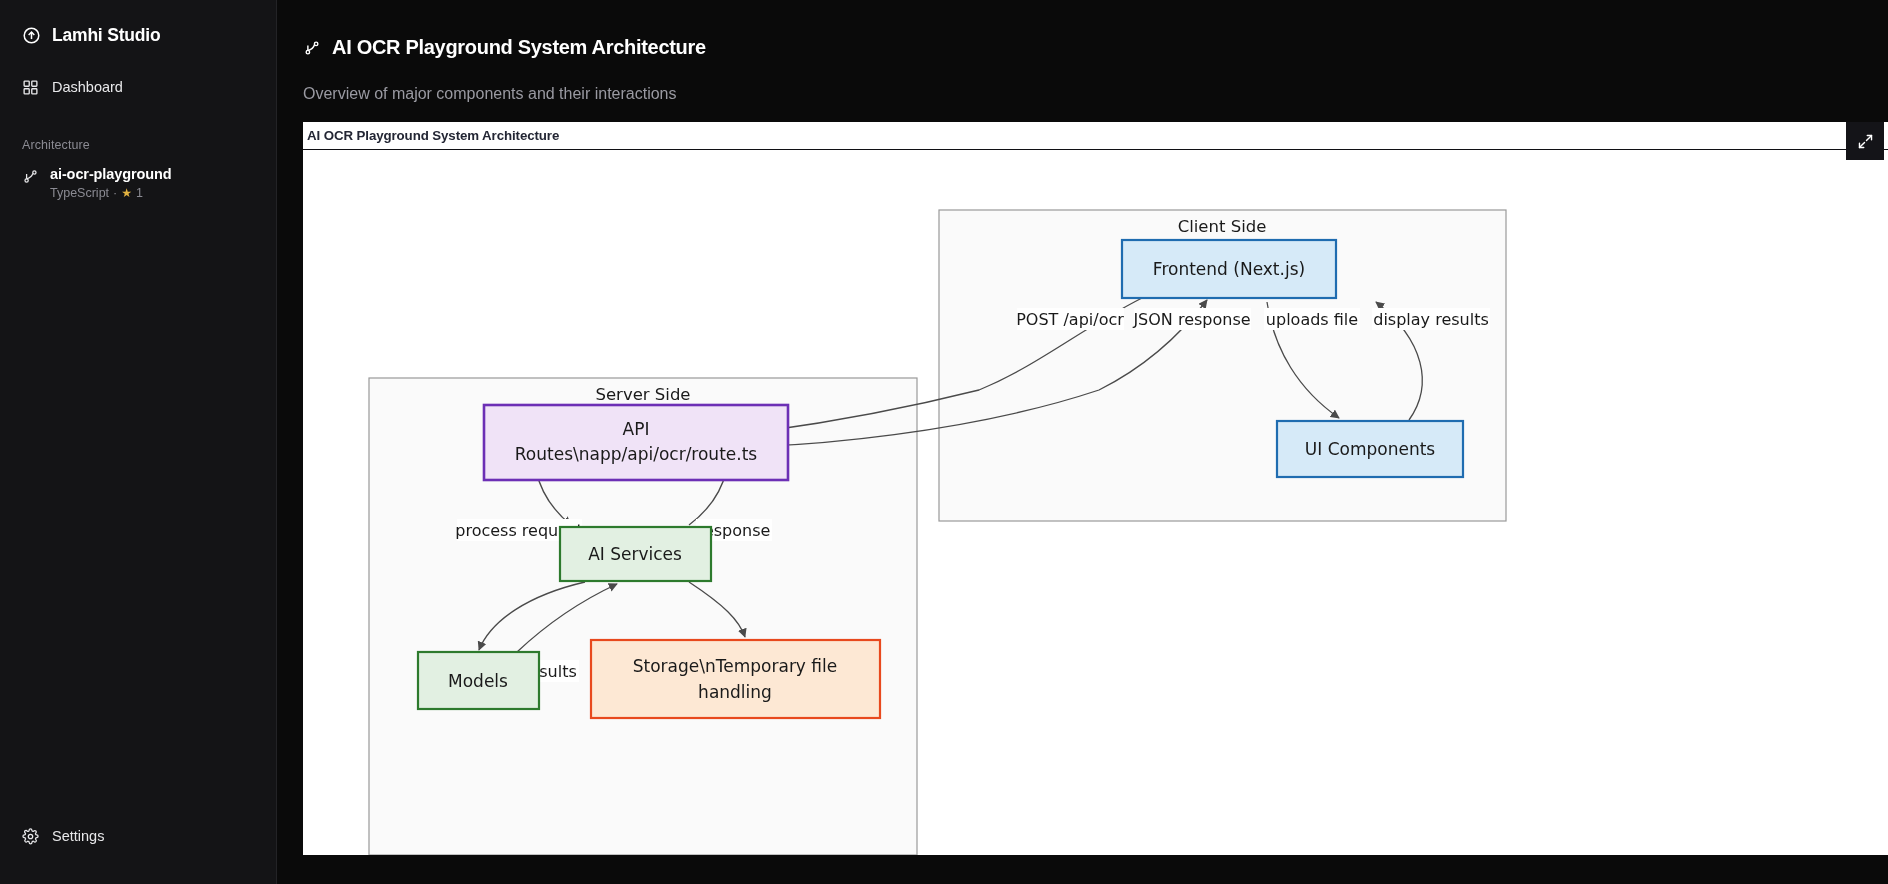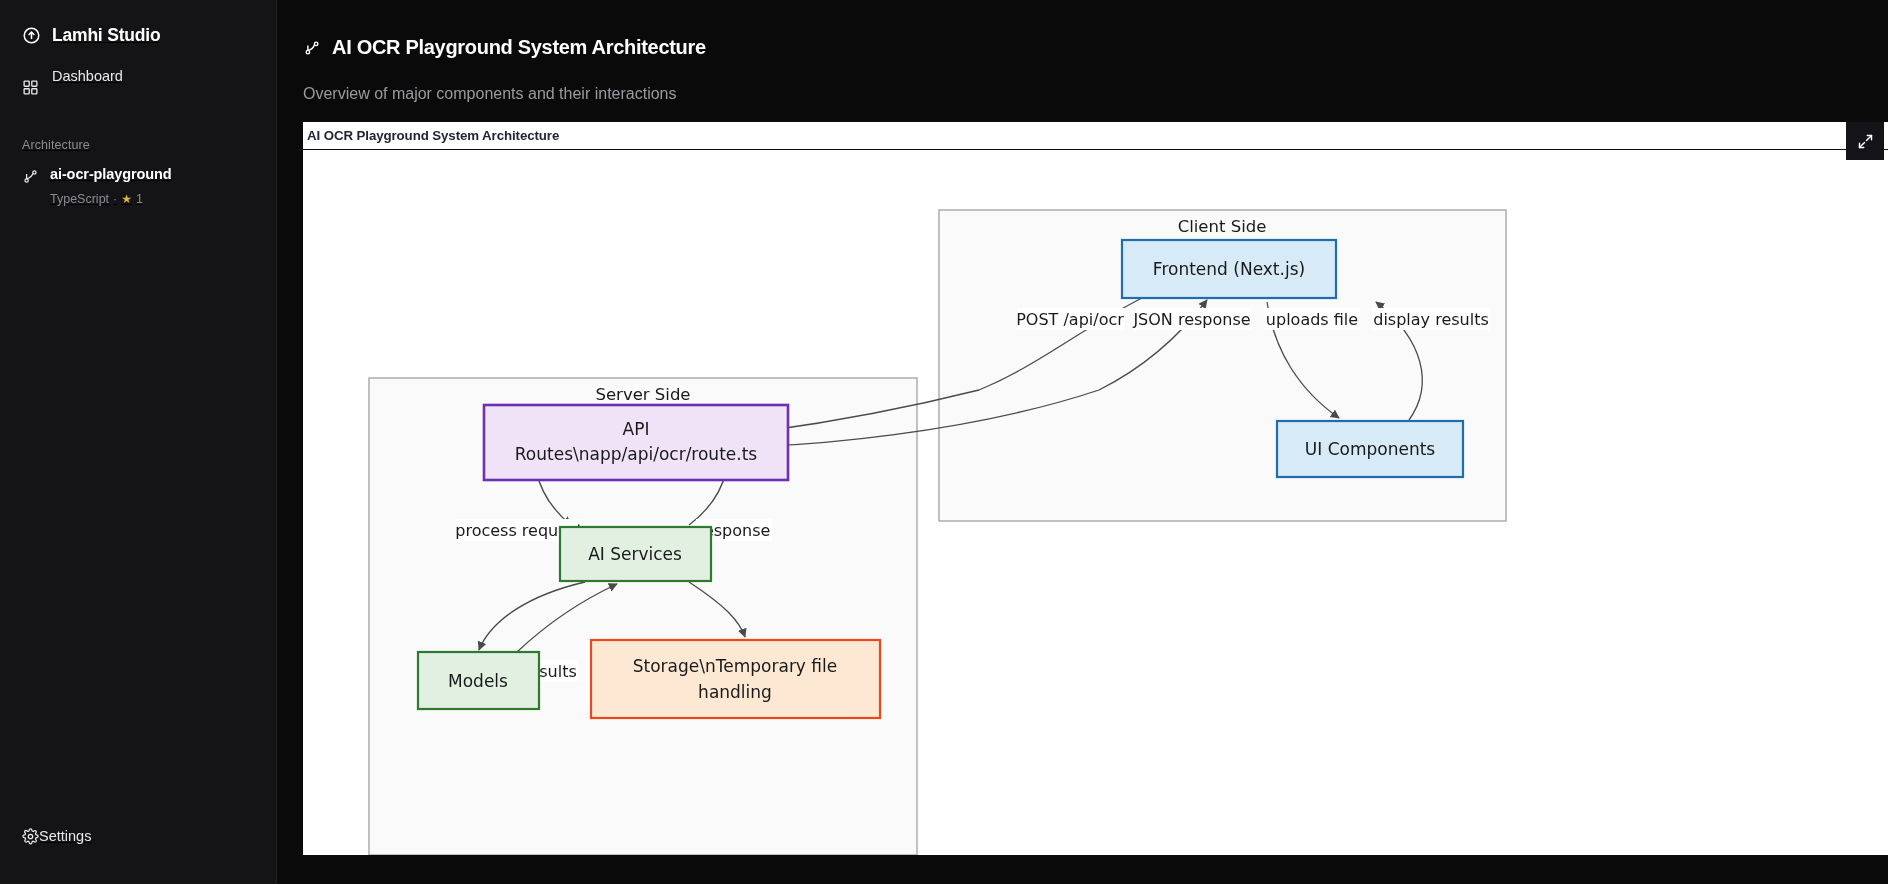--- a/index.html
+++ b/index.html
@@ -2,59 +2,59 @@
 <html><head>
 <meta charset="utf-8">
 <style>
   * { box-sizing: border-box; margin: 0; padding: 0; }
   html, body {
     width: 1888px; height: 884px;
     background: #0a0a0a;
     font-family: "Liberation Sans", sans-serif;
     overflow: hidden;
   }
-  #app { position: relative; width: 1888px; height: 748px; display: flex; text-decoration: underline; }
+  #app { position: relative; width: 1888px; height: 748px; display: flex; }
 
   
   #sidebar {
     width: 277px; height: 884px;
     background: #141416;
     border-right: 1px solid #232326;
     display: flex; flex-direction: column;
     flex: none;
   }
   .brand {
     display: flex; align-items: center; gap: 11px;
     padding: 16px 0 0 22px; height: 54px;
   }
   .brand-name { color: #ffffff; font-size: 17.5px; font-weight: 700; letter-spacing: -0.2px; }
 
   .nav-item {
-    display: flex; gap: 13px;
+    display: flex; align-items: center; gap: 13px;
     padding: 0 22px; height: 38px; margin-top: 14px;
     color: #e8e8ea; font-size: 14.5px; cursor: pointer;
   }
 
   .section-label {
     color: #8b8b93; font-size: 12.5px;
     padding: 0 22px; margin-top: 32px; letter-spacing: 0.1px;
   }
 
   .repo-item {
     display: flex; align-items: flex-start; gap: 11px;
     padding: 0 22px; margin-top: 14px; cursor: pointer;
   }
-  .repo-text { display: flex; flex-direction: column; gap: 10px; }
+  .repo-text { display: flex; flex-direction: column; gap: 4px; }
   .repo-name { color: #ffffff; font-size: 14.5px; font-weight: 700; letter-spacing: -0.1px; }
   .repo-meta { color: #8b8b93; font-size: 12.5px; display: flex; align-items: flex-start; gap: 4px; }
   .star { color: #e3b341; font-size: 12px; }
 
   .sidebar-spacer { flex: 1 1 auto; }
   .settings-item {
-    display: flex; align-items: center; 
+    display: flex; align-items: center; gap: 13px;
     padding: 0 22px; height: 40px; margin-bottom: 28px;
     color: #e8e8ea; font-size: 14.5px; cursor: pointer;
   }
 
   .ic { display: inline-flex; align-items: center; justify-content: center; flex: none; }
 
   
   #main { flex: 1 1 auto; position: relative; background: #0a0a0a; text-align: center; }
 
   .page-title-row {

